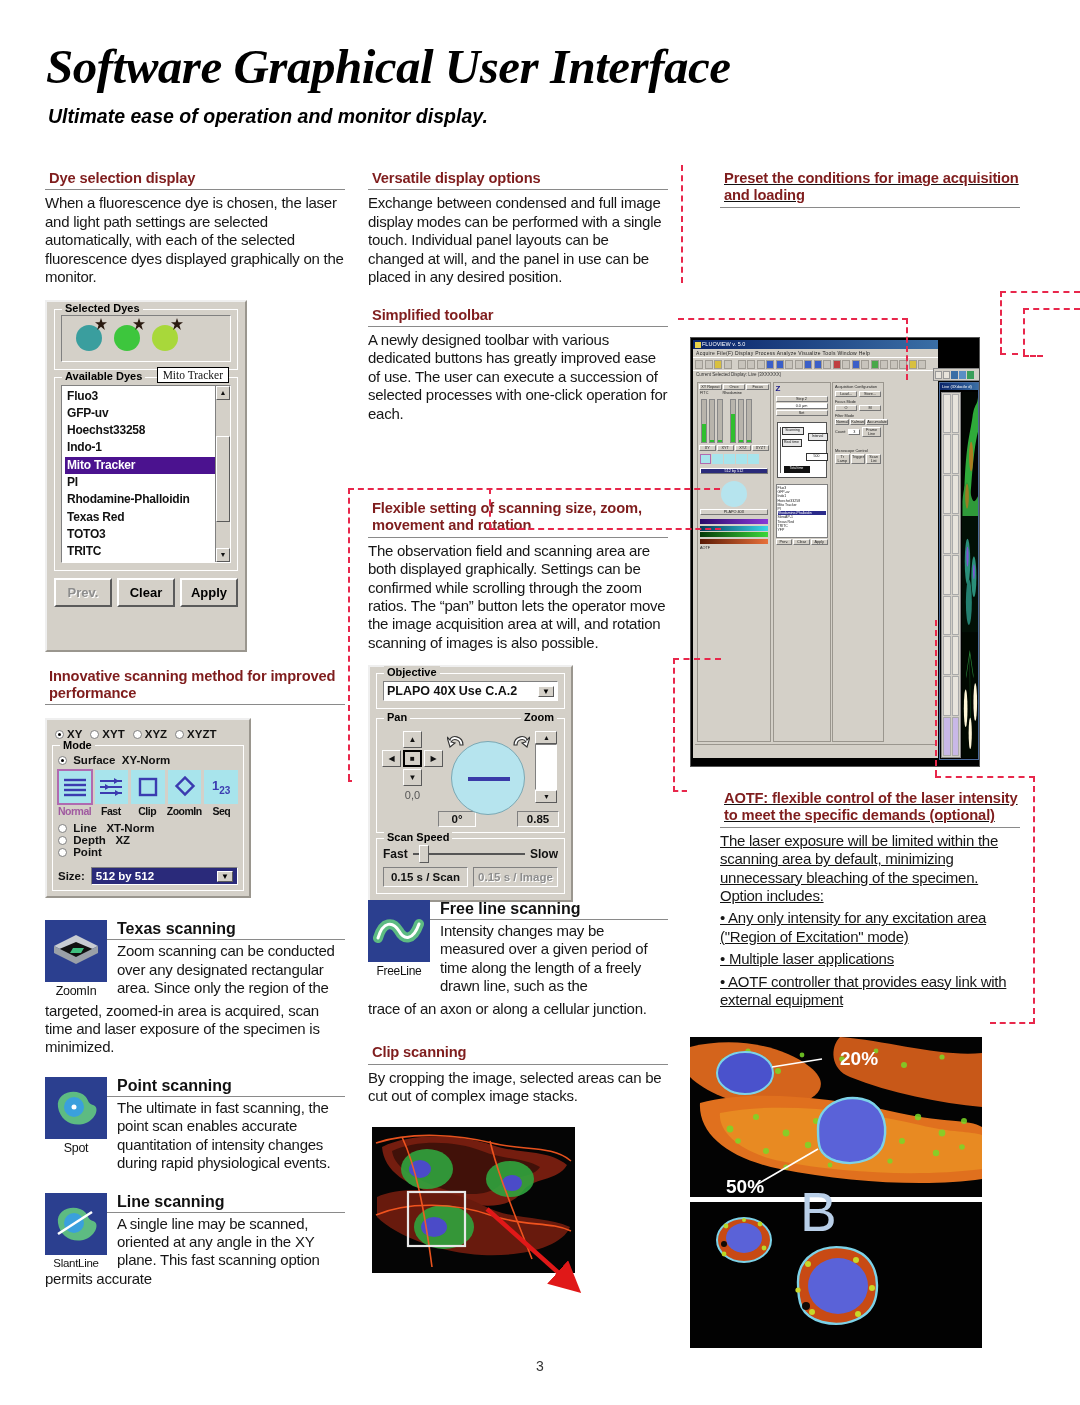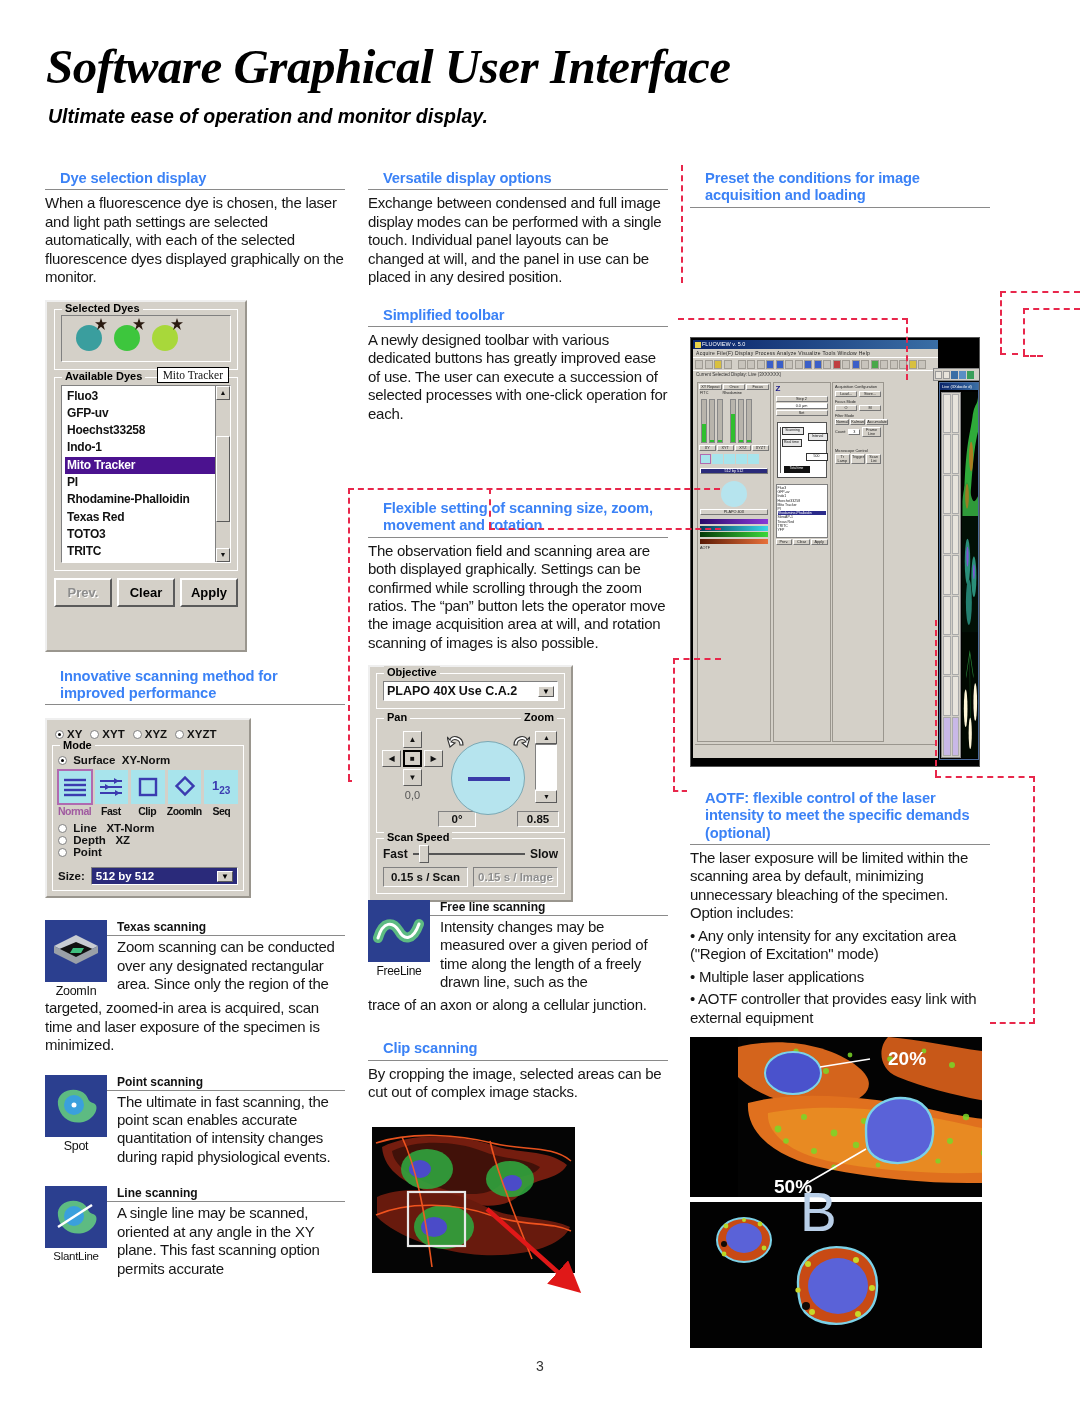--- a/index.html
+++ b/index.html
@@ -26,25 +26,25 @@
     font-style: italic; font-weight: bold;
     font-size: 21px; color: #000;
     transform: scaleX(0.93); transform-origin: left center;
     white-space: nowrap;
   }
 
   
   .col { position: absolute; width: 300px; }
   .col1 { left: 45px; }
   .col2 { left: 368px; }
-  .col3 { left: 690px; }
+  .col3 { left: 720px; text-decoration: underline; }
 
   h3.sec {
     font-size: 14.7px; font-weight: bold; line-height: 1.18;
-    color: #3b82f6; margin: 0 0 2px 15px;
+    color: #7f1d1d; margin: 0 0 2px 4px;
     letter-spacing: -0.15px;
   }
   .rule { border-bottom: 1.4px solid #8a8a8a; margin-bottom: 4px; }
   p.body {
     font-size: 15px; line-height: 1.23; color: #161616;
     margin: 0 0 4px 0; letter-spacing: -0.25px;
   }
   .gap { height: 16px; }
   .gap-sm { height: 9px; }
 
@@ -141,21 +141,21 @@
   .timerow { display:flex; gap:5px; margin-top:6px; }
   .timebox { flex:1; background:#d4d0c8; border:1.5px solid #808080; border-right-color:#fff; border-bottom-color:#fff;
              font-size:11.5px; font-weight:bold; text-align:center; padding:3px 0; }
   .timebox.dis { color:#8d8d8d; text-shadow:1px 1px 0 #fff; }
 
   
   .feat { position:relative; }
   .featicon { float:left; width:62px; margin:0 10px 1px 0; }
   .fibox { width:62px; height:62px; background:#2b3f8f; display:flex; align-items:center; justify-content:center; }
   .filabel { font-size:12.5px; text-align:center; color:#111; margin-top:2px; letter-spacing:-0.3px;}
-  .feathead { font-size:12px; font-weight:bold; border-bottom:1.4px solid #8a8a8a; padding-bottom:1px; margin-bottom:2px; }
+  .feathead { font-size:16px; font-weight:bold; border-bottom:1.4px solid #8a8a8a; padding-bottom:1px; margin-bottom:2px; }
 
   
   .appshot { position:absolute; left:690px; top:337px; width:290px; height:430px;
              background:#000; border:1px solid #555; overflow:hidden; }
   .appwin { position:absolute; left:2px; top:2px; width:245px; height:418px; background:#d4d0c8; }
   .apptitle { height:9px; background:linear-gradient(90deg,#0a246a,#3a6ea5); color:#fff;
               font-size:5.5px; padding-left:9px; line-height:9px; position:relative; }
   .apptitle::before{content:"";position:absolute;left:1.5px;top:1.5px;width:6px;height:6px;background:#e8d24a;}
   .appmenu { height:8px; background:#d4d0c8; font-size:5px; color:#222; padding-left:3px; line-height:8px; letter-spacing:0.3px;}
   .apptb { height:13px; background:#d4d0c8; border-top:1px solid #fff; display:flex; align-items:center; gap:1.5px; padding-left:2px;}
@@ -774,21 +774,21 @@
 
   <div class="col col3" style="top:790px;">
     <h3 class="sec">AOTF: flexible control of the laser intensity to meet the specific demands (optional)</h3>
     <div class="rule"></div>
     <p class="body">The laser exposure will be limited within the scanning area by default, minimizing unnecessary bleaching of the specimen. Option includes:</p>
     <p class="body">• Any only intensity for any excitation area ("Region of Excitation" mode)</p>
     <p class="body">• Multiple laser applications</p>
     <p class="body">• AOTF controller that provides easy link with external equipment</p>
   </div>
 
-  <div class="photo" style="left:690px; top:1037px; width:292px; height:160px;padding-left:48px;">
+  <div class="photo" style="left:690px; top:1037px; width:292px; height:160px;">
     <svg width="292" height="160" viewBox="0 0 292 160">
       <rect width="292" height="160" fill="#030303"></rect>
       <g>
         <path d="M0,10 C40,0 90,6 120,30 C140,46 130,60 110,66 C70,78 20,60 0,40Z" fill="#d4641c"></path>
         <path d="M150,0 C200,4 250,20 292,16 L292,70 C250,66 200,56 160,40 C140,32 140,10 150,0Z" fill="#c85818"></path>
         <path d="M10,66 C60,52 140,60 200,74 C250,86 280,82 292,90 L292,142 C240,150 160,146 90,132 C40,122 8,98 10,66Z" fill="#e0701e"></path>
         <path d="M30,76 C90,64 170,74 230,88 C262,96 280,94 292,98 L292,132 C230,140 150,136 90,124 C52,116 28,96 30,76Z" fill="#e88a22"></path>
       </g>
       <g fill="#7ad828" opacity="0.85">
         <circle cx="34" cy="24" r="3"></circle>

